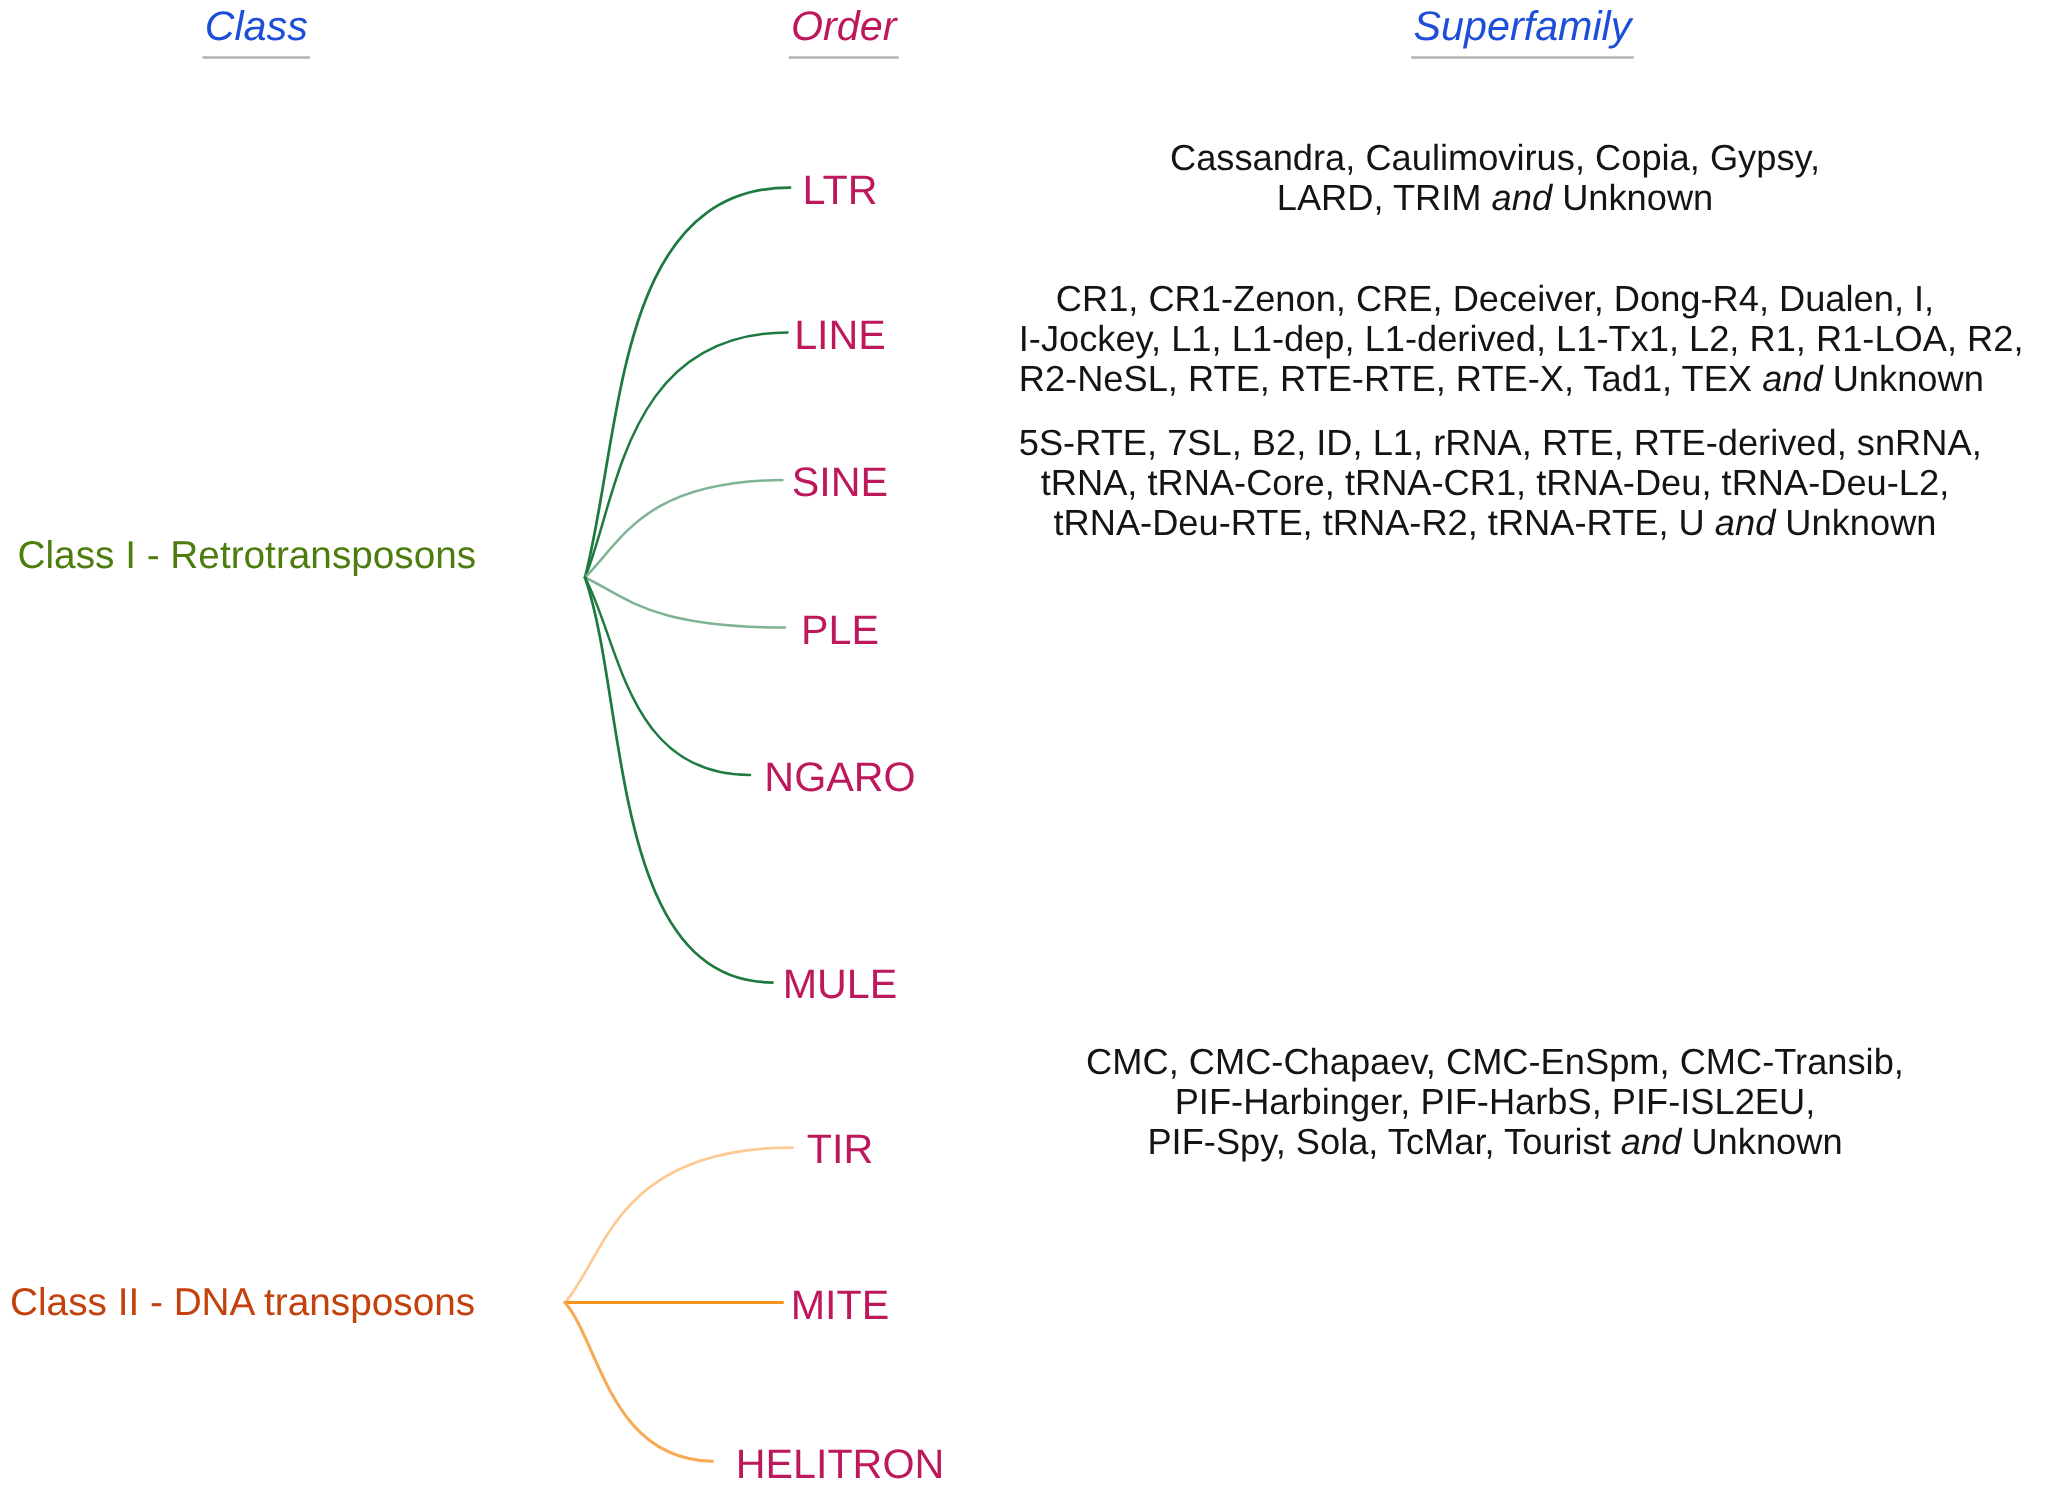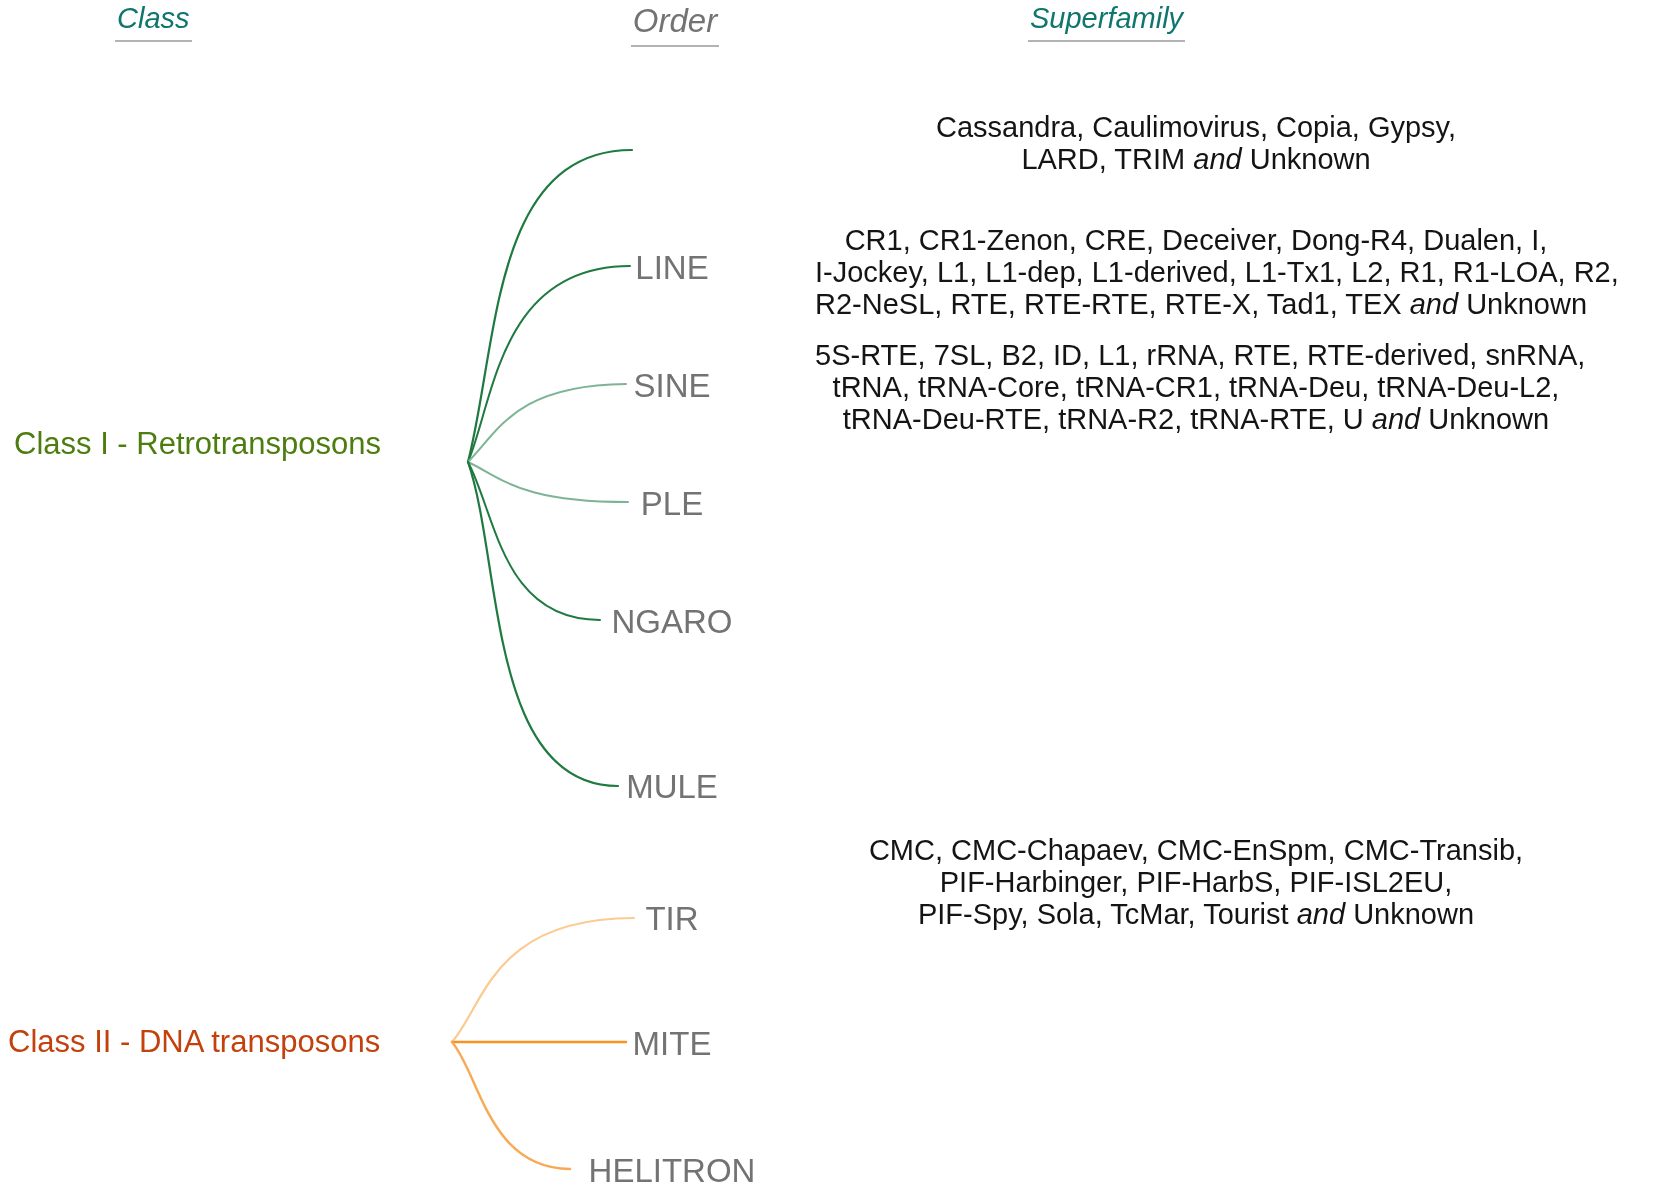--- a/index.html
+++ b/index.html
@@ -7,37 +7,38 @@
     position:relative;
     width:1654px;height:1188px;
     background:#ffffff;
     font-family:"Liberation Sans", sans-serif;
     color:#111;
     overflow:hidden;
   }
   svg.curves{position:absolute;left:0;top:0;width:1654px;height:1188px;}
   .hdr{
     position:absolute;top:2px;
-    font-size:29px;font-style:italic;color:#0f766e;
+    font-size:33px;font-style:italic;color:#1d4ed8;
+    text-align:center;
   }
   .hdr span{display:inline-block;border-bottom:2px solid #b3b3b3;padding:0 2px 5px 2px;}
   .hdr.class{left:115px;width:180px;}
   .hdr.order{left:515px;width:320px;}
   .hdr.superfamily{left:1028px;width:380px;}
   .class-label{
     position:absolute;
     font-size:31px;
     white-space:nowrap;
   }
   .class-label.c1{left:14px;top:426px;}
   .class-label.c2{left:8px;top:1024px;}
   .order{
     position:absolute;left:512px;width:320px;
     text-align:center;
-    font-size:33px;color:#737373;
+    font-size:33px;color:#be185d;
     white-space:nowrap;
   }
   .sf{
     position:absolute;left:815px;width:762px;
     text-align:center;
     font-size:29px;line-height:32px;color:#141414;
   }
   .sf .ln{display:block;white-space:nowrap;}
   .sf i{}
 </style>
@@ -64,20 +65,21 @@
   <div class="hdr order">
     <span>Order</span>
   </div>
   <div class="hdr superfamily">
     <span>Superfamily</span>
   </div>
 
   <div class="class-label c1" style="color:#4d7c0f;">Class I - Retrotransposons</div>
   <div class="class-label c2" style="color:#c2410c;">Class II - DNA transposons</div>
 
+  <div class="order" style="top:133px">LTR</div>
   <div class="order" style="top:249px">LINE</div>
   <div class="order" style="top:367px">SINE</div>
   <div class="order" style="top:485px">PLE</div>
   <div class="order" style="top:603px">NGARO</div>
   <div class="order" style="top:768px">MULE</div>
   <div class="order" style="top:900px">TIR</div>
   <div class="order" style="top:1025px">MITE</div>
   <div class="order" style="top:1152px">HELITRON</div>
 
   <div class="sf" style="top:111px">

